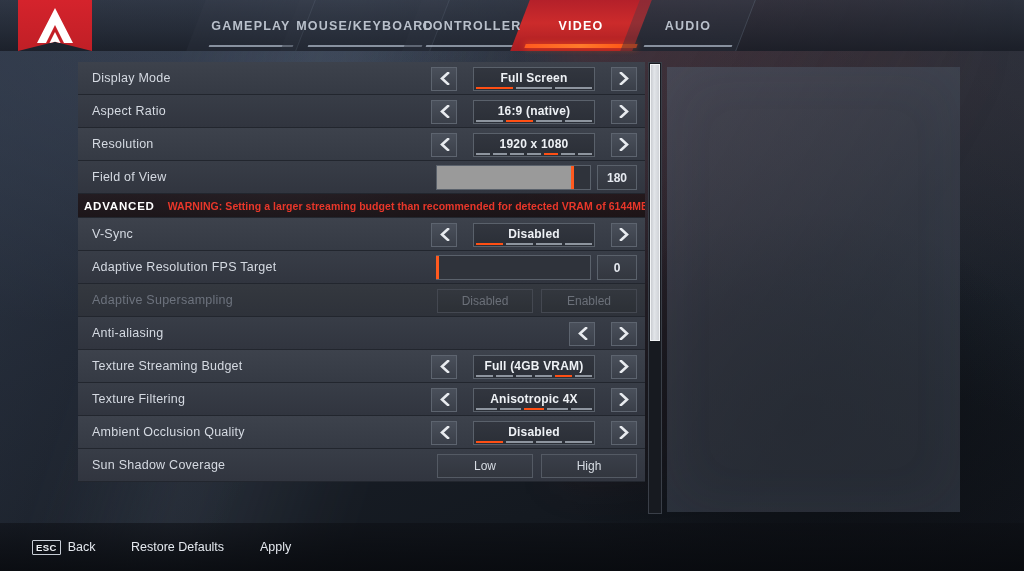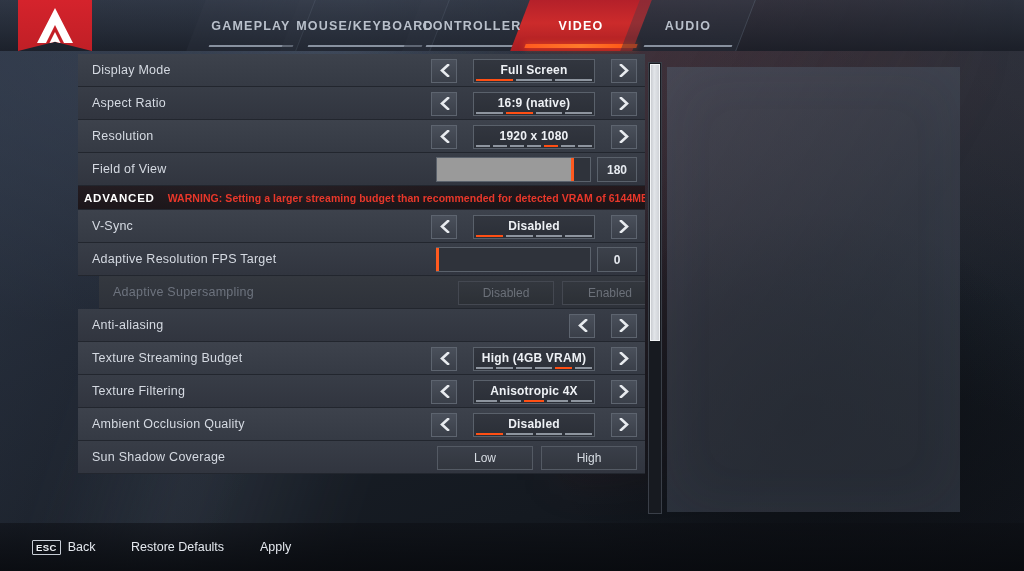--- a/index.html
+++ b/index.html
@@ -81,31 +81,31 @@
   
   #logo {
     position:absolute; left:18px; top:0; width:74px; height:51px; z-index:8;
     background:linear-gradient(180deg,#d5232c 0%, #c01f26 100%);
     clip-path:polygon(0 0, 100% 0, 100% 100%, 50% 82%, 0 100%);
   }
   #logo svg { position:absolute; left:50%; top:6px; transform:translateX(-50%); }
 
   
   #panel {
-    position:absolute; left:78px; top:54px; width:567px; height:452px;
+    position:absolute; left:78px; top:62px; width:567px; height:452px;
     z-index:6; overflow:hidden;
   }
   .row {
     position:relative; height:33px; width:567px;
     display:flex; align-items:center;
     background:linear-gradient(180deg,#3d424c 0%, #353a44 100%);
     border-bottom:1px solid #22262e;
   }
   .row.alt { background:linear-gradient(180deg,#383d47 0%, #31353f 100%); }
-  .row.dim { background:linear-gradient(180deg,#34383f 0%, #2e323a 100%);margin-left:21px; }
+  .row.dim { background:linear-gradient(180deg,#34383f 0%, #2e323a 100%); }
   .row-label {
     font-size:12.5px; color:#d5dae2; letter-spacing:0.25px;
     padding-left:14px; white-space:nowrap;
   }
   .row.dim .row-label { color:#6d737e; }
 
   .ctrl { position:absolute; right:0; top:0; height:33px; display:flex; align-items:center; }
 
   
   .stepper { display:flex; align-items:center; gap:16px; padding-right:8px; }
@@ -425,21 +425,21 @@
     <div class="row">
       <span class="row-label">Texture Streaming Budget</span>
       <div class="ctrl">
         <div class="stepper">
           <div class="arrow">
             <svg width="11" height="13" viewBox="0 0 11 13">
               <path d="M9 1 L3 6.5 L9 12" stroke="#e8ebef" stroke-width="2.6" fill="none" stroke-linecap="square"></path>
             </svg>
           </div>
           <div class="valuebox">
-            <span class="vtext">High (4GB VRAM)</span>
+            <span class="vtext">Full (4GB VRAM)</span>
             <div class="segs">
               <div class="seg"></div>
               <div class="seg"></div>
               <div class="seg"></div>
               <div class="seg"></div>
               <div class="seg on"></div>
               <div class="seg"></div>
             </div>
           </div>
           <div class="arrow">

